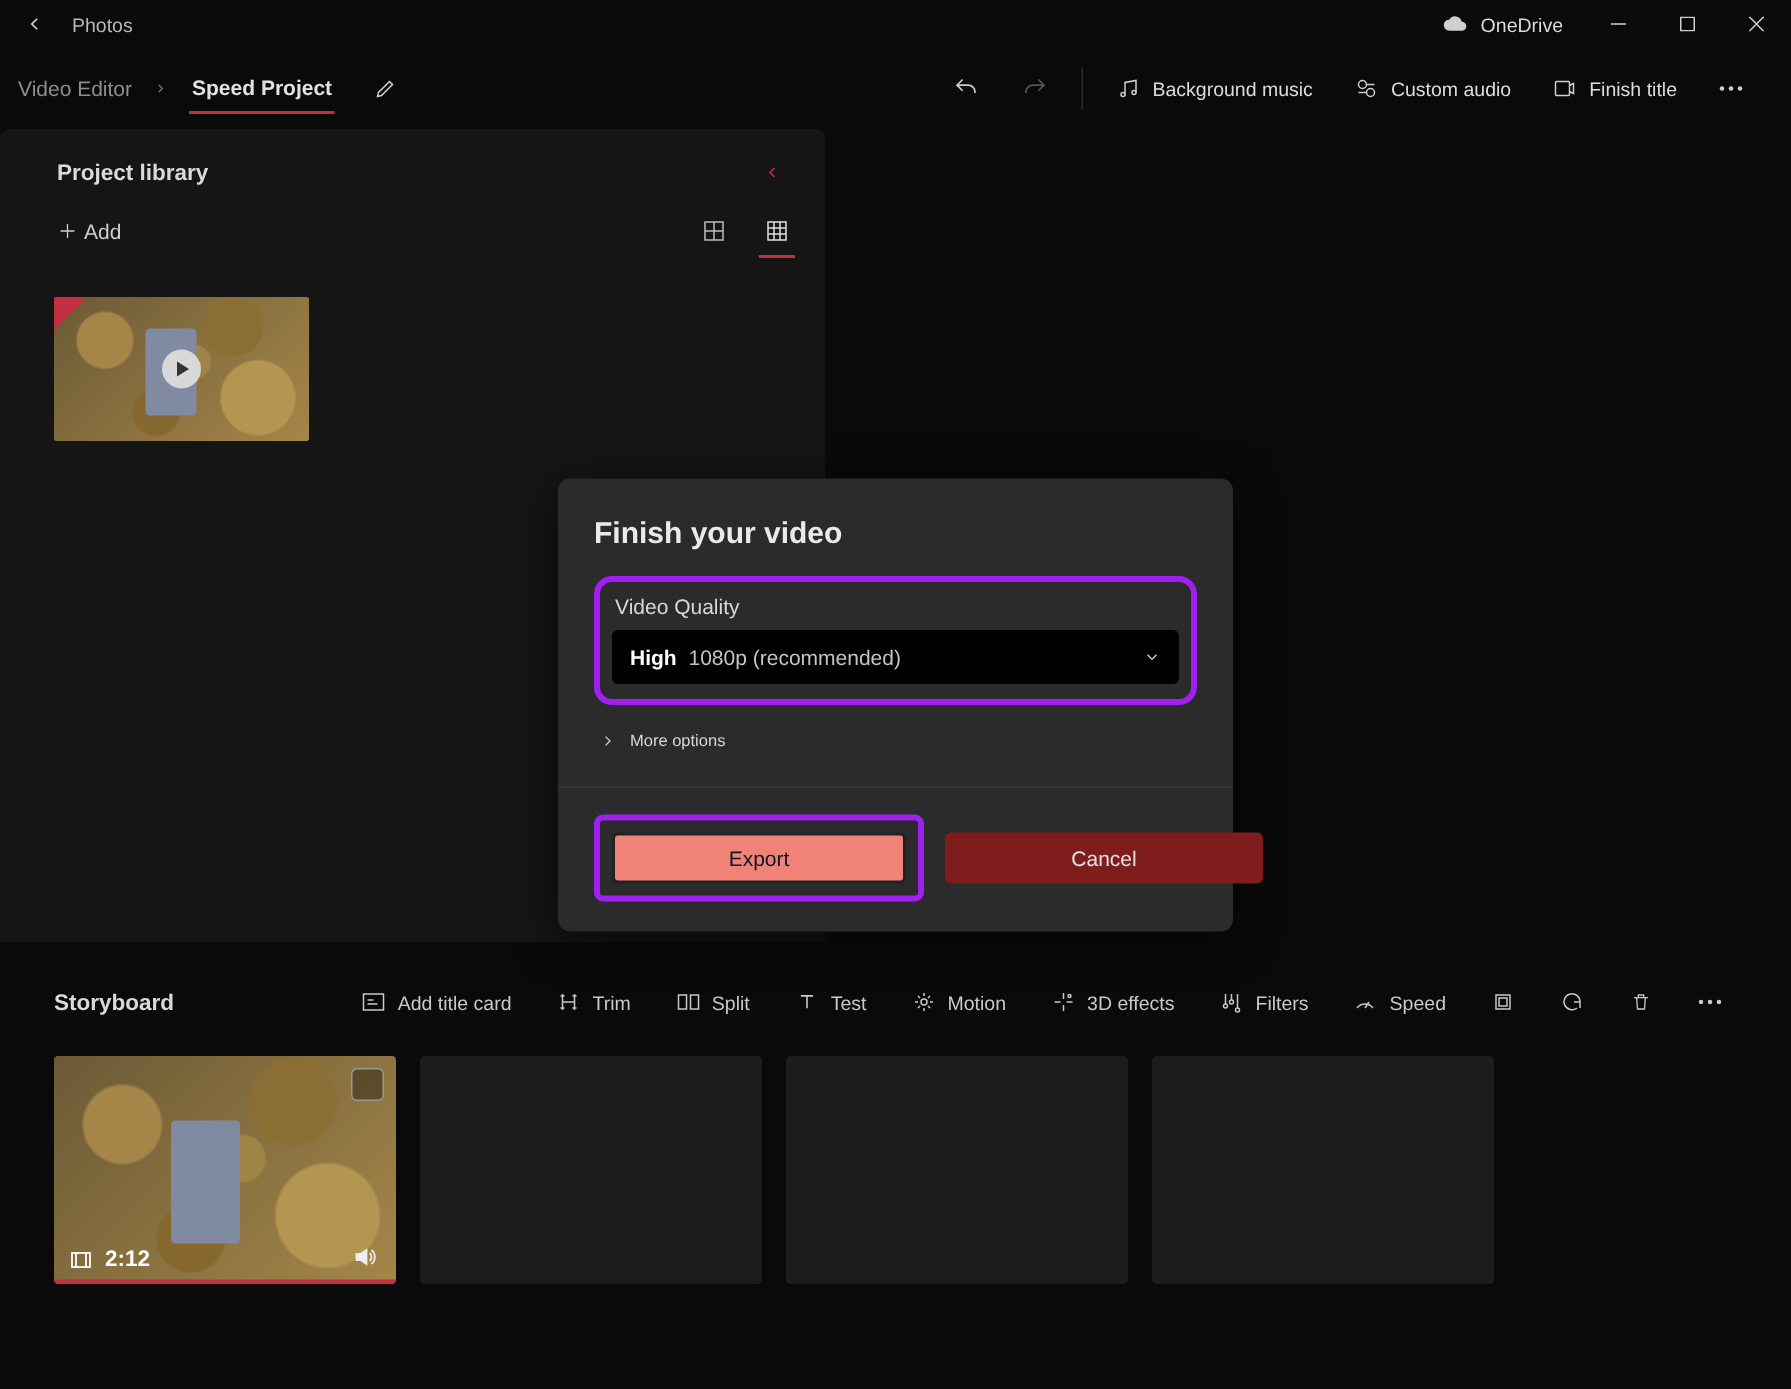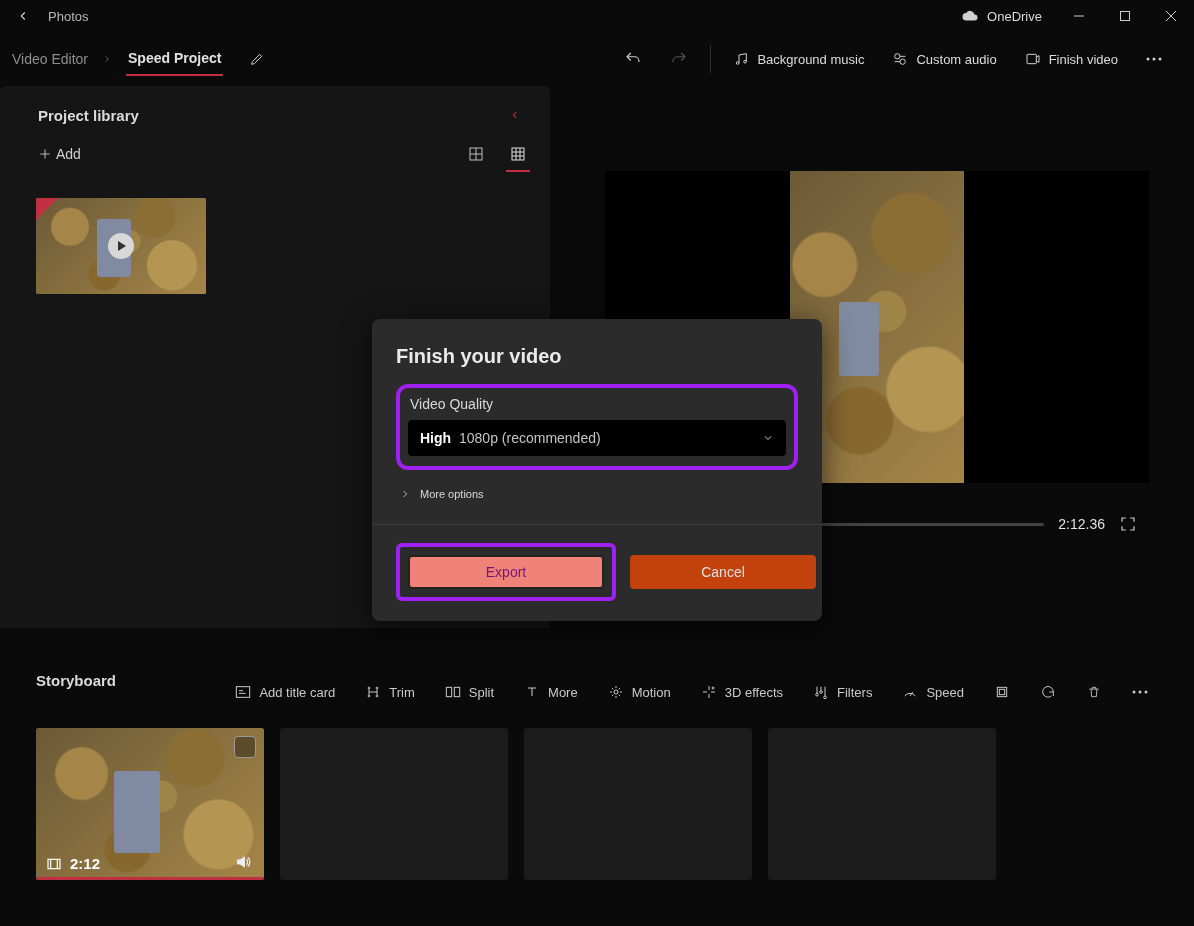--- a/index.html
+++ b/index.html
@@ -60,21 +60,21 @@
   .controls{ position:absolute; top:412px; left:55px; right:45px; height:52px; display:flex; align-items:center; padding:0 12px; gap:14px; }
   .scrub{ flex:1; height:3px; background:#424242; border-radius:2px; position:relative; }
   .scrub::after{content:''; position:absolute; left:0; top:50%; transform:translate(-4px,-50%); width:10px;height:10px;background:#fff;border-radius:50%;}
   .time{ font-size:14px; color:#e0e0e0; }
   .full{ color:#cfcfcf; }
 
   
   .story { position:absolute; left:0; right:0; bottom:0; height:298px; padding:18px 36px 26px; }
   .story-hdr { display:flex; align-items:center; justify-content:space-between; padding:8px 0 22px; }
   .story-title{ font-weight:600; color:#dadada; font-size:15px;}
-  .story-tools{ display:flex; align-items:center; gap:10px;margin-top:24px;}
+  .story-tools{ display:flex; align-items:center; gap:10px;}
   .st-btn{ display:flex; align-items:center; gap:8px; padding:6px 10px; font-size:13px; color:#c9c9c9;}
   .ic-box{ width:16px;height:16px; display:flex;align-items:center;justify-content:center;}
 
   .clips{ display:flex; gap:16px; }
   .clip{ width:228px; height:152px; background:#1c1c1c; border-radius:3px; position:relative; overflow:hidden;}
   .clip.filled{ background:#6c5a36;}
   .clip .leaves{inset:0;}
   .clip .phone{ left:34%; top:28%; width:46px; height:82px; }
   .clip .badge{ position:absolute; top:8px; right:8px; width:22px;height:22px; border:1px solid #999; border-radius:4px; background:rgba(0,0,0,.35);}
   .clip .bottom{ position:absolute; left:10px; bottom:8px; display:flex; align-items:center; gap:8px; color:#fff; font-size:15px; font-weight:600;}
@@ -89,22 +89,22 @@
   .hl{ border:4px solid #a020f0; border-radius:12px; padding:6px 8px 10px; }
   .vq-label{ font-size:14px; color:#d8d8d8; margin:2px 2px 8px;}
   .select{ background:#000000; border-radius:4px; height:36px; display:flex; align-items:center; justify-content:space-between; padding:0 12px; font-size:14px;}
   .select .strong{ color:#fff; font-weight:600;}
   .select .muted{ color:#c4c4c4; margin-left:4px;}
   .chev{ color:#c8c8c8; font-size:12px;}
   .more{ display:flex; align-items:center; gap:10px; margin:18px 4px 6px; color:#d8d8d8; font-size:11px;}
   .dlg-foot{ border-top:1px solid #3a3a3a; padding:18px 24px 20px; display:flex; gap:14px;}
   .hl-b{ border:4px solid #a020f0; border-radius:6px; padding:8px;}
   .btn{ height:34px; border-radius:4px; display:flex; align-items:center; justify-content:center; font-size:14px; }
-  .btn-export{ width:196px; background:#f08278; color:#701a75; border:2px solid #222;justify-content:center;}
-  .btn-cancel{ width:186px; background:#c2410c; color:#e0e0e0;}
+  .btn-export{ width:196px; background:#f08278; color:#0f172a; border:2px solid #222;justify-content:center;}
+  .btn-cancel{ width:212px; background:#7f1d1d; color:#e0e0e0;}
 
   svg{ display:block; }
 </style>
 </head>
 <body>
 
 <div class="titlebar">
   <div class="titlebar-left">
     <span>
       <svg width="14" height="14" viewBox="0 0 24 24" fill="none" stroke="#cfcfcf" stroke-width="2">
@@ -190,21 +190,21 @@
         </span>
       <span>Custom audio</span>
     </div>
     <div class="cmd-btn">
       <span class="cmd-ic">
           <svg width="16" height="16" viewBox="0 0 24 24" fill="none" stroke="#cfcfcf" stroke-width="1.5">
             <rect x="3" y="5" width="14" height="14" rx="1"></rect>
             <path d="M17 9l4-2v10l-4-2"></path>
           </svg>
         </span>
-      <span>Finish video</span>
+      <span>Finish title</span>
     </div>
     <div class="cmd-btn">
       <svg width="16" height="4" viewBox="0 0 16 4">
           <circle cx="2" cy="2" r="1.5" fill="#cfcfcf"></circle>
           <circle cx="8" cy="2" r="1.5" fill="#cfcfcf"></circle>
           <circle cx="14" cy="2" r="1.5" fill="#cfcfcf"></circle>
         </svg>
     </div>
   </div>
 </div>
@@ -248,37 +248,20 @@
         <div class="leaves"></div>
         <div class="phone"></div>
         <div class="corner"></div>
         <div class="play">
             <span></span>
           </div>
       </div>
     </div>
   </div>
 
-  <div class="preview">
-    <div class="video-box">
-      <div class="video-inner">
-        <div class="leaves"></div>
-        <div class="phone"></div>
-      </div>
-    </div>
-    <div class="controls">
-      <div class="scrub"></div>
-      <span class="time">2:12.36</span>
-      <span class="full">
-        <svg width="18" height="18" viewBox="0 0 24 24" fill="none" stroke="#cfcfcf" stroke-width="1.6">
-            <path d="M4 9V4h5M20 9V4h-5M4 15v5h5M20 15v5h-5"></path>
-          </svg>
-      </span>
-    </div>
-  </div>
 </div>
 
 <div class="story">
   <div class="story-hdr">
     <span class="story-title">Storyboard</span>
     <div class="story-tools">
       <div class="st-btn">
           <span class="ic-box">
             <svg width="16" height="14" viewBox="0 0 24 20" fill="none" stroke="#c9c9c9" stroke-width="1.5">
               <rect x="2" y="2" width="20" height="16"></rect>
@@ -304,21 +287,21 @@
             </svg>
           </span>
           <span>Split</span>
         </div>
       <div class="st-btn">
           <span class="ic-box">
             <svg width="14" height="14" viewBox="0 0 24 24" fill="none" stroke="#c9c9c9" stroke-width="1.8">
               <path d="M5 5h14M12 5v14"></path>
             </svg>
           </span>
-          <span>More</span>
+          <span>Test</span>
         </div>
       <div class="st-btn">
           <span class="ic-box">
             <svg width="16" height="16" viewBox="0 0 24 24" fill="none" stroke="#c9c9c9" stroke-width="1.5">
               <circle cx="12" cy="12" r="3"></circle>
               <path d="M12 3v3M12 18v3M3 12h3M18 12h3M6 6l2 2M16 16l2 2M18 6l-2 2M8 16l-2 2"></path>
             </svg>
           </span>
           <span>Motion</span>
         </div>

